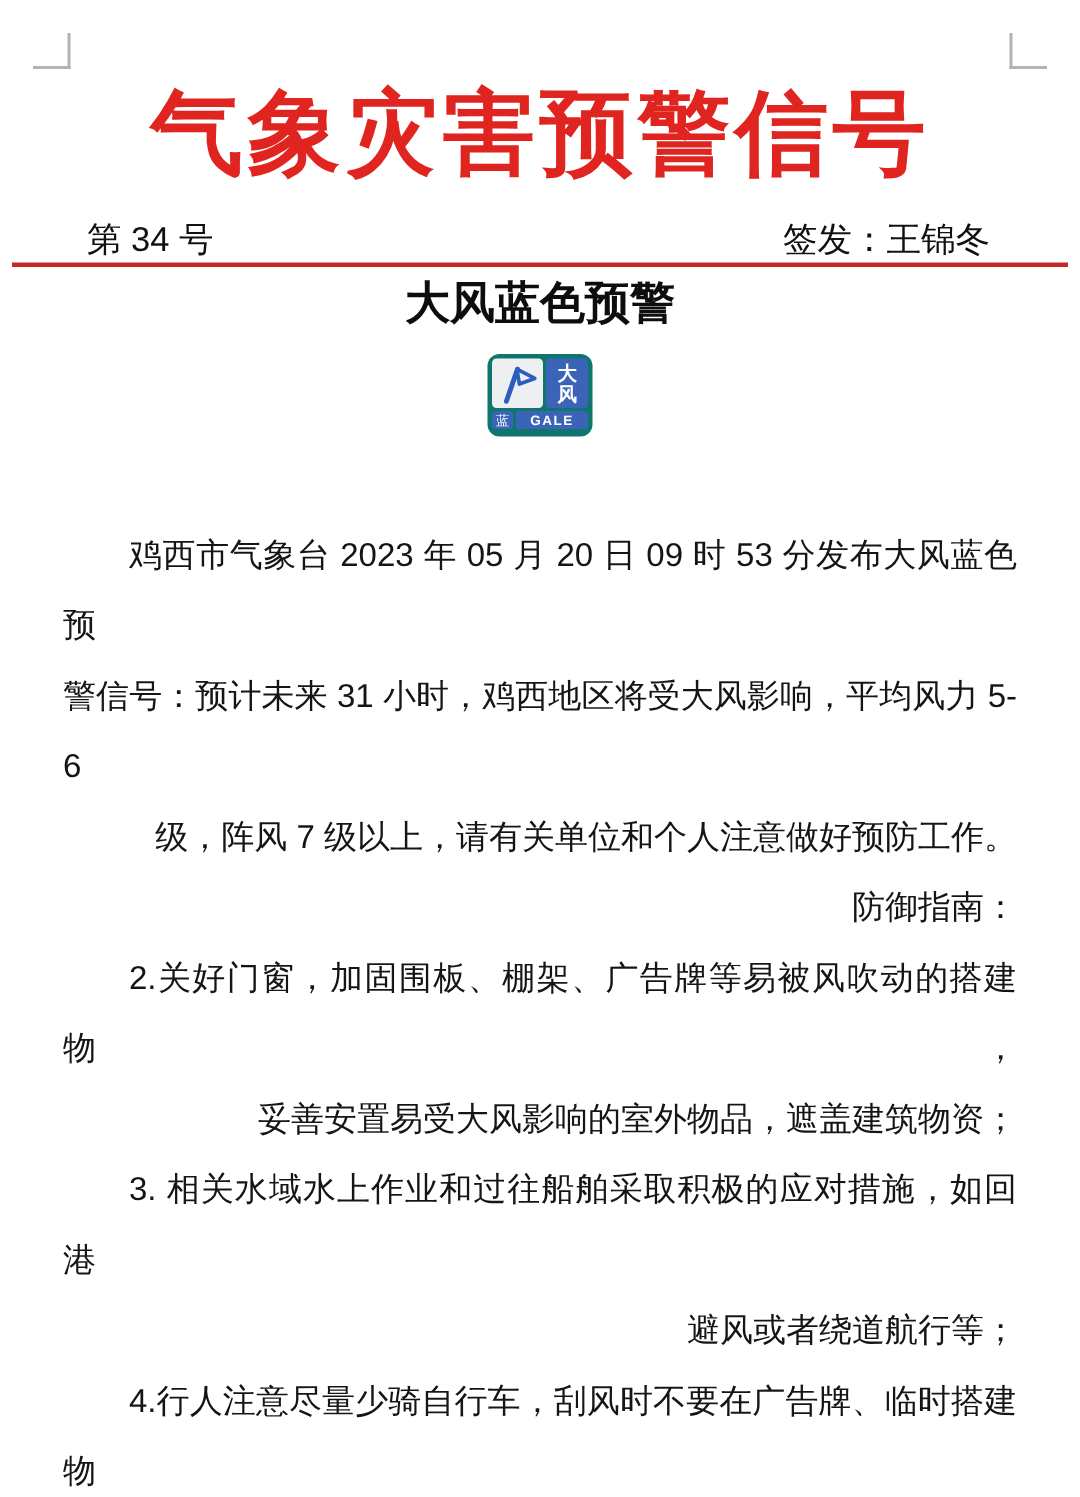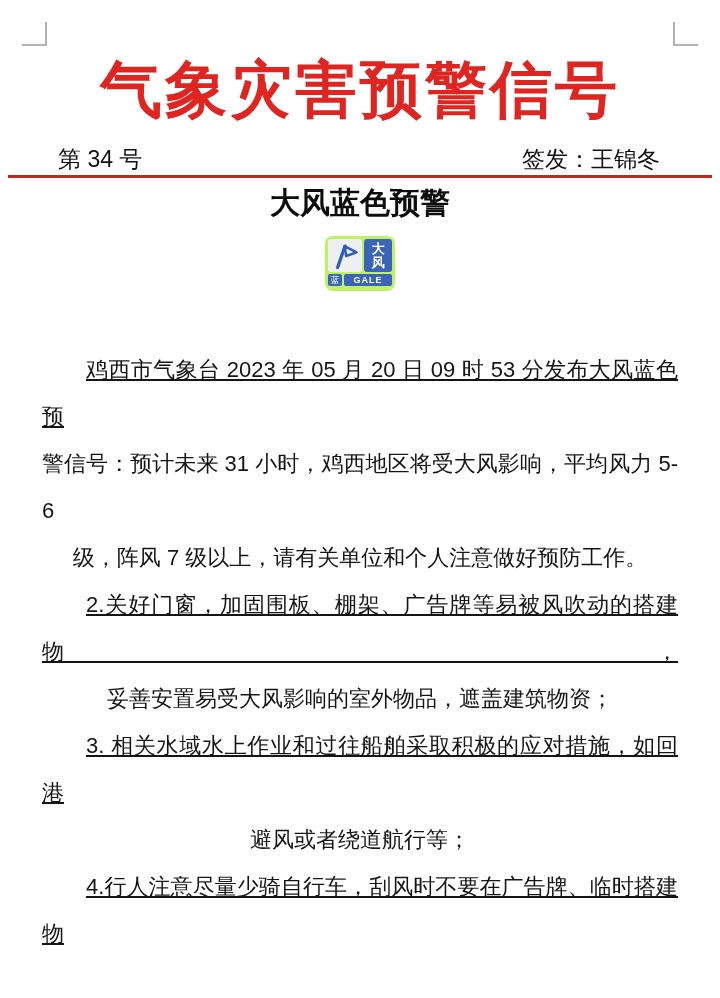--- a/index.html
+++ b/index.html
@@ -52,21 +52,21 @@
     line-height: 34px;
     font-weight: bold;
     color: #0d0d0d;
   }
 
   
   .icon-wrap { display: flex; justify-content: center; margin-top: 4px; }
   .icon-frame {
     width: 64px;
     height: 49px;
-    background: #bef264;
+    background: #0f766e;
     border-radius: 8px;
     padding: 3px;
   }
   .icon-top { display: flex; gap: 2px; height: 33px; }
   .icon-flag-cell {
     flex: 1.35;
     background: #edeff0;
     border-radius: 3px;
     display: flex;
     align-items: center;
@@ -112,22 +112,22 @@
     text-align: center;
   }
 
   
   .body-text {
     margin: 55px 42px 0 42px;
     font-size: 22px;
     line-height: 47px;
     color: #151515;
   }
-  .ln { text-align: center; }
-  .ln.indent { text-indent: 2em; text-decoration: underline; }
+  .ln { text-align: right; }
+  .ln.indent { text-indent: 2em; }
   .ln.just { text-align: justify; text-align-last: justify; }
 </style>
 </head>
 <body>
 
 <div class="page">
 
   <div class="corner tl"></div>
   <div class="corner tr"></div>
 
@@ -159,20 +159,21 @@
         <div class="icon-badge">蓝</div>
         <div class="icon-gale">GALE</div>
       </div>
     </div>
   </div>
 
   <div class="body-text">
     <div class="ln indent just">鸡西市气象台 2023 年 05 月 20 日 09 时 53 分发布大风蓝色预</div>
     <div class="ln just">警信号：预计未来 31 小时，鸡西地区将受大风影响，平均风力 5-6</div>
     <div class="ln">级，阵风 7 级以上，请有关单位和个人注意做好预防工作。</div>
+    <div class="ln indent">防御指南：</div>
     <div class="ln indent just">2.关好门窗，加固围板、棚架、广告牌等易被风吹动的搭建物，</div>
     <div class="ln">妥善安置易受大风影响的室外物品，遮盖建筑物资；</div>
     <div class="ln indent just">3. 相关水域水上作业和过往船舶采取积极的应对措施，如回港</div>
     <div class="ln">避风或者绕道航行等；</div>
     <div class="ln indent just">4.行人注意尽量少骑自行车，刮风时不要在广告牌、临时搭建物</div>
 
   </div>
 
 </div>
 

